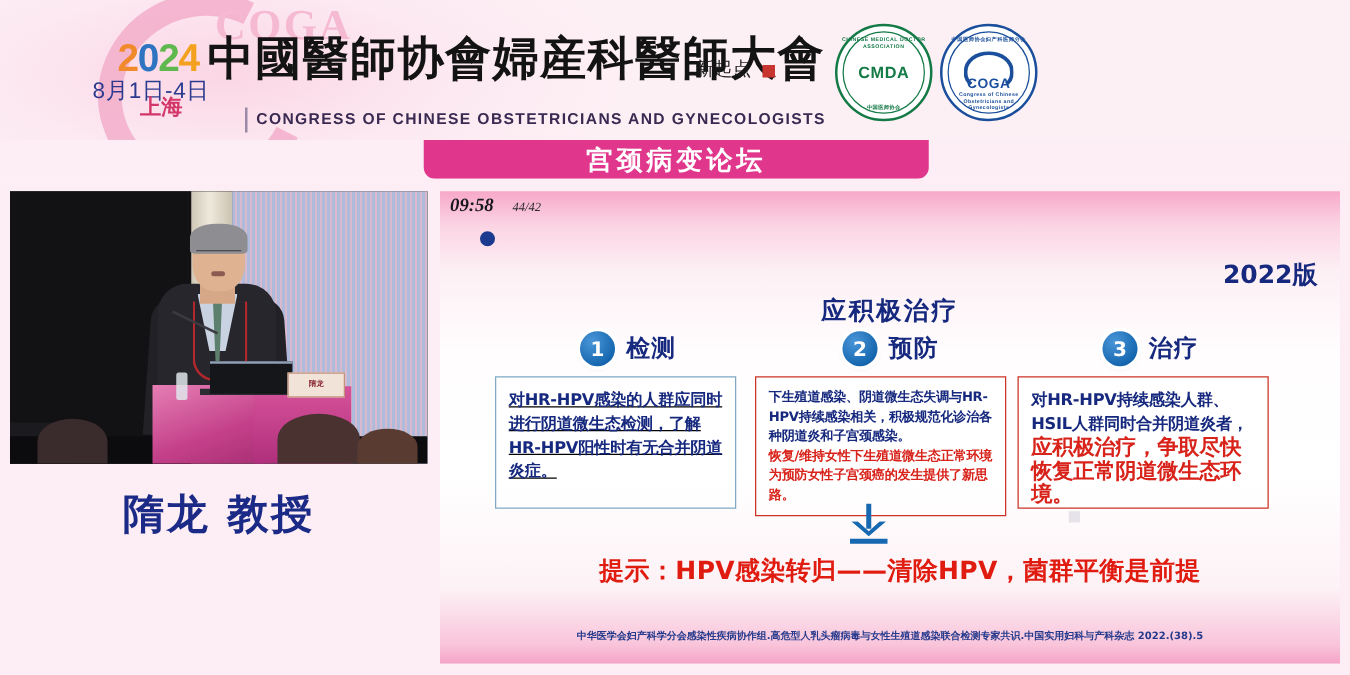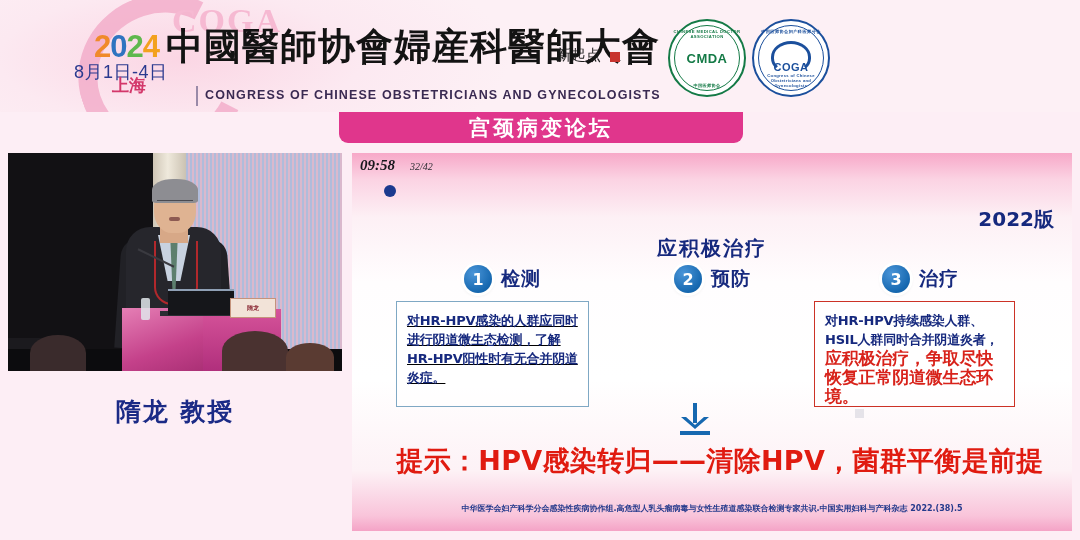--- a/index.html
+++ b/index.html
@@ -177,21 +177,21 @@
   .vid-audL{position:absolute;left:22px;top:182px;width:56px;height:36px;
     background:#3a2b2c;border-radius:50% 50% 0 0;}
   .vid-audR{position:absolute;left:214px;top:178px;width:66px;height:40px;
     background:#4a3230;border-radius:50% 50% 0 0;}
   .vid-audR2{position:absolute;left:278px;top:190px;width:48px;height:28px;
     background:#5a3b32;border-radius:50% 50% 0 0;}
 
   .speaker-name{
     position:absolute;left:8px;top:228px;width:334px;height:80px;
     display:flex;align-items:center;justify-content:center;
-    color:#1b2a86;font-size:25px;font-weight:bold;letter-spacing:2px;
+    color:#1b2a86;font-size:33px;font-weight:bold;letter-spacing:2px;
     font-family:"DejaVu Sans",sans-serif;
   }
 
   
   .slide{
     position:absolute;left:352px;top:10px;width:720px;height:378px;
     background:
       linear-gradient(180deg,#f7a8c8 0%,#fbd3e3 7%,#fdf0f5 17%,#fffdfe 34%,#ffffff 60%,#fdf2f6 84%,#f9c4da 96%,#f4a3c6 100%);
     overflow:hidden;
   }
@@ -254,21 +254,21 @@
   .t-red{color:#d8231b;font-weight:bold;font-size:17px;line-height:19px;letter-spacing:-.2px;}
 
   .arrow-wrap{position:absolute;left:318px;top:250px;width:50px;height:36px;}
   .arrow-stem{position:absolute;left:23px;top:0;width:4px;height:20px;background:#1668b0;}
   .arrow-head{position:absolute;left:11px;top:14px;width:28px;height:12px;
     background:#1668b0;clip-path:polygon(0 0,50% 100%,100% 0,82% 0,50% 66%,18% 0);}
   .arrow-base{position:absolute;left:10px;top:28px;width:30px;height:4px;background:#1668b0;}
 
   .slide-conclusion{
     position:absolute;left:16px;right:0;top:290px;text-align:center;
-    font-size:27px;font-weight:bold;color:#e01b10;
+    font-size:20px;font-weight:bold;color:#e01b10;
     font-family:"DejaVu Sans",sans-serif;letter-spacing:.3px;
   }
   .slide-citation{
     position:absolute;left:0;right:0;top:350px;text-align:center;
     font-size:8px;font-weight:bold;color:#253a8c;
     font-family:"DejaVu Sans",sans-serif;
   }
   .slide-smudge{
     position:absolute;left:503px;top:256px;width:9px;height:9px;
     background:rgba(200,200,210,.45);
@@ -348,41 +348,45 @@
       </div>
       <div class="vid-audL"></div>
       <div class="vid-audR"></div>
       <div class="vid-audR2"></div>
     </div>
 
     <div class="speaker-name">隋龙 教授</div>
 
     <div class="slide">
       <div class="slide-timer">09:58</div>
-      <div class="slide-count">32/42</div>
+      <div class="slide-count">44/42</div>
 
       <div class="slide-bullet"></div>
       <div class="slide-version">2022版</div>
       <div class="slide-subhead">应积极治疗</div>
 
       <div class="col-head col-head-1">
         <div class="num-circle">1</div>
         <div class="col-head-label">检测</div>
       </div>
       <div class="col-head col-head-2">
         <div class="num-circle">2</div>
         <div class="col-head-label">预防</div>
       </div>
       <div class="col-head col-head-3">
         <div class="num-circle">3</div>
         <div class="col-head-label">治疗</div>
       </div>
 
       <div class="tbox tbox-1">
         <p class="t-blue">对HR-HPV感染的人群应同时进行阴道微生态检测，了解HR-HPV阳性时有无合并阴道炎症。</p>
+      </div>
+      <div class="tbox tbox-2">
+        <p class="t-blue-s">下生殖道感染、阴道微生态失调与HR-HPV持续感染相关，积极规范化诊治各种阴道炎和子宫颈感染。</p>
+        <p class="t-red-s">恢复/维持女性下生殖道微生态正常环境为预防女性子宫颈癌的发生提供了新思路。</p>
       </div>
       <div class="tbox tbox-3">
         <p class="t-blue">对HR-HPV持续感染人群、HSIL人群同时合并阴道炎者，</p>
         <p class="t-red">应积极治疗，争取尽快恢复正常阴道微生态环境。</p>
       </div>
 
       <div class="slide-smudge"></div>
 
       <div class="arrow-wrap">
         <div class="arrow-stem"></div>

